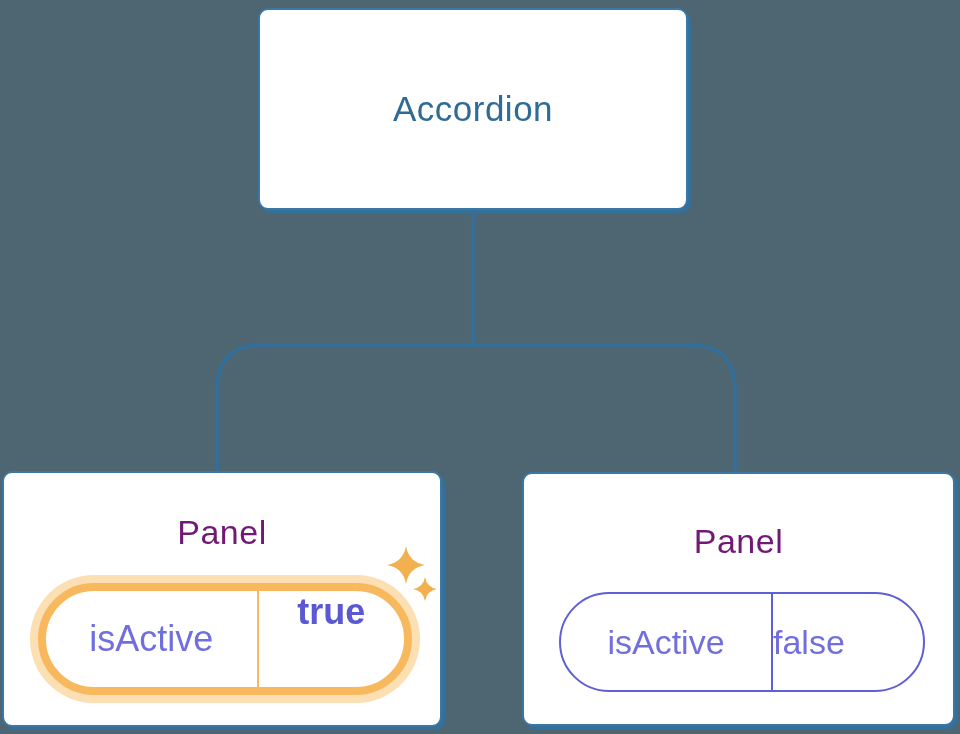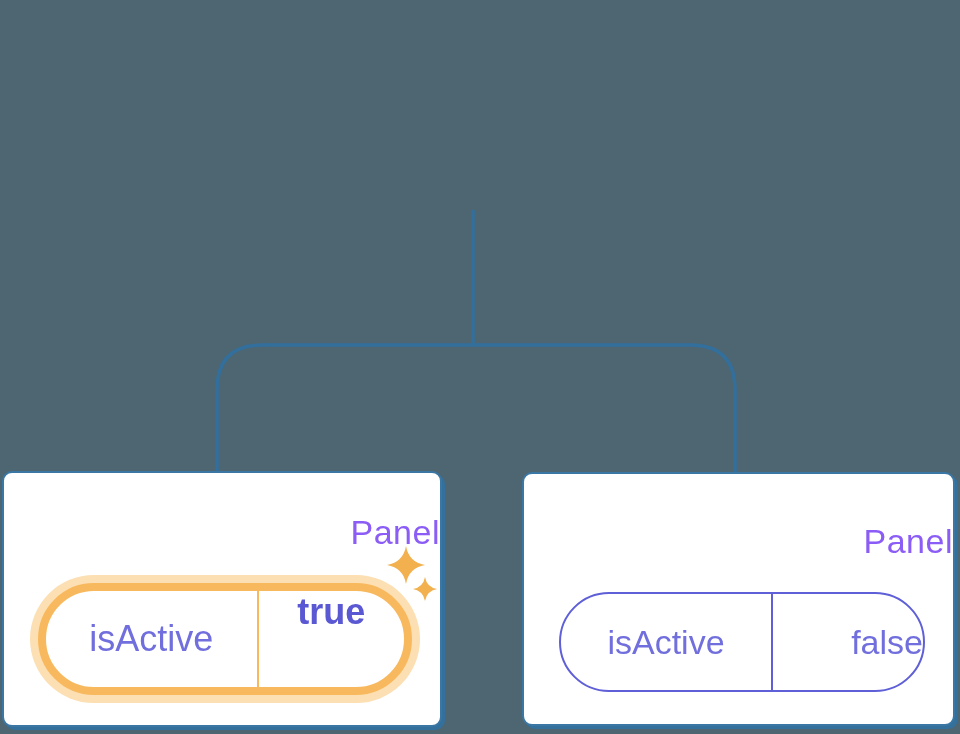--- a/index.html
+++ b/index.html
@@ -32,24 +32,24 @@
   }
   .node-label {
     font-size: 35px;
     font-weight: 500;
     color: #2e6b96;
     letter-spacing: 0.5px;
   }
   .panel-left  { left: 2px;   top: 471px; width: 440px; height: 256px; }
   .panel-right { left: 522px; top: 472px; width: 433px; height: 254px; }
   .panel-title {
-    text-align: right;
+    text-align: center;
     font-size: 34px;
     font-weight: 500;
-    color: #8b5cf6;
+    color: #701a75;
     letter-spacing: 0.5px;
   }
   .panel-left  .panel-title { margin-top: 40px; }
   .panel-right .panel-title { margin-top: 48px; }
 
   
   .pill-glow {
     position: absolute;
     left: 26px; top: 102px;
     width: 390px; height: 128px;
@@ -88,21 +88,21 @@
     width: 366px; height: 100px;
     box-sizing: border-box;
     border: 2px solid #5f5fd8;
     border-radius: 999px;
     background: #ffffff;
     display: flex;
     align-items: stretch;
     overflow: hidden;
   }
   .pill-inactive .cell-name  { flex: 1.4; display: flex; align-items: center; justify-content: center; }
-  .pill-inactive .cell-value { flex: 1;   display: flex; align-items: center; justify-content: flex-end; }
+  .pill-inactive .cell-value { flex: 1;   display: flex; align-items: center; justify-content: flex-start; }
   .pill-inactive .divider { width: 2px; background: #5f5fd8; }
   .pill-inactive .prop-name,
   .pill-inactive .prop-value {
     font-size: 34px;
     color: #716fdd;
   }
 
   .sparkles {
     position: absolute;
     left: 381px; top: 72px;
@@ -112,20 +112,23 @@
 </head>
 <body>
 
 <div class="canvas">
 
   <svg class="connectors" width="960" height="734" viewBox="0 0 960 734" aria-hidden="true">
     <path d="M473 210 L473 345" fill="none" stroke="#336f9d" stroke-width="3.5"></path>
     <path d="M217 472 L217 390 Q217 345 262 345 L690 345 Q735 345 735 390 L735 474" fill="none" stroke="#336f9d" stroke-width="3.5"></path>
   </svg>
 
+  <div class="node accordion">
+    <span class="node-label">Accordion</span>
+  </div>
 
   <div class="node panel-left">
     <div class="panel-title">Panel</div>
     <div class="pill-glow">
       <div class="pill-active">
         <div class="cell-name">
           <span class="prop-name">isActive</span>
         </div>
         <div class="divider"></div>
         <div class="cell-value">

